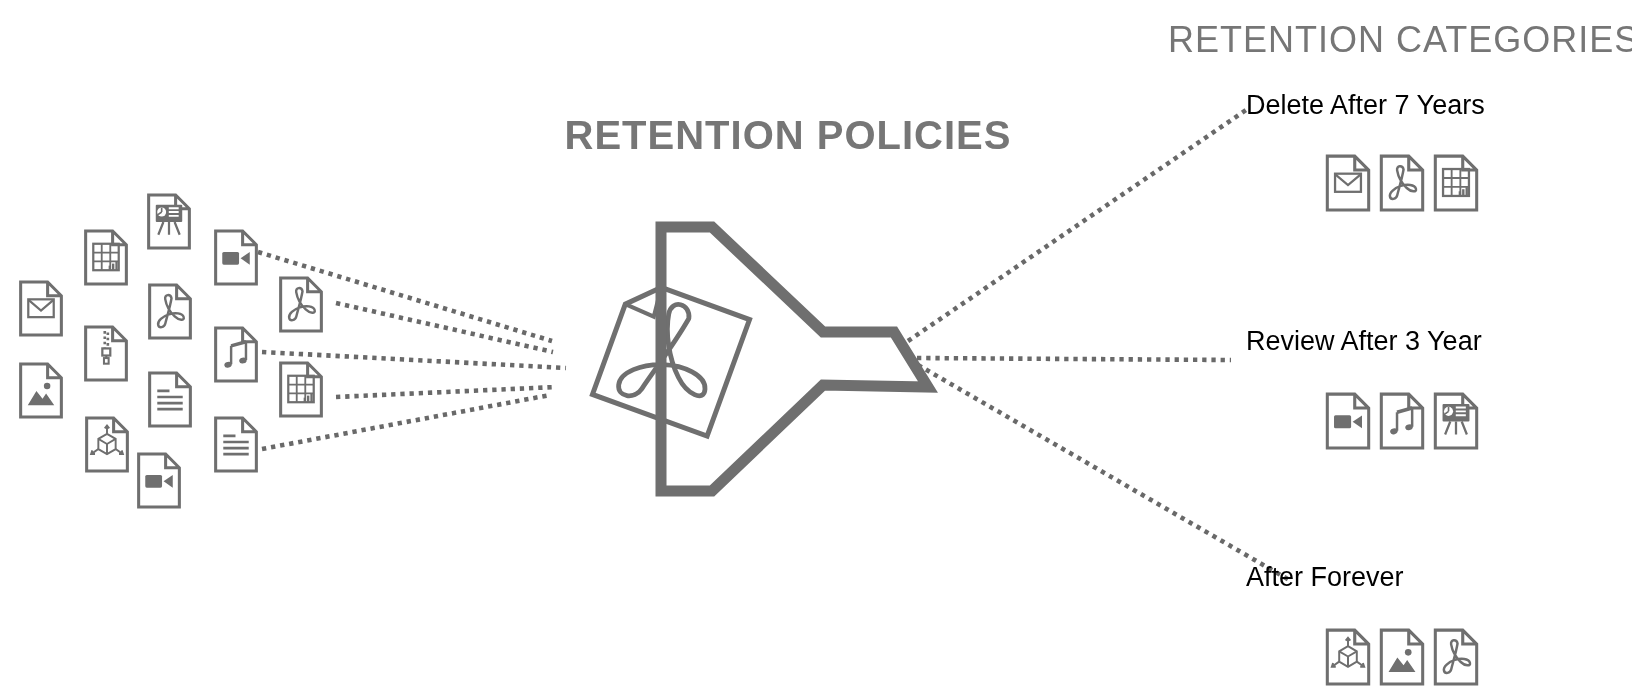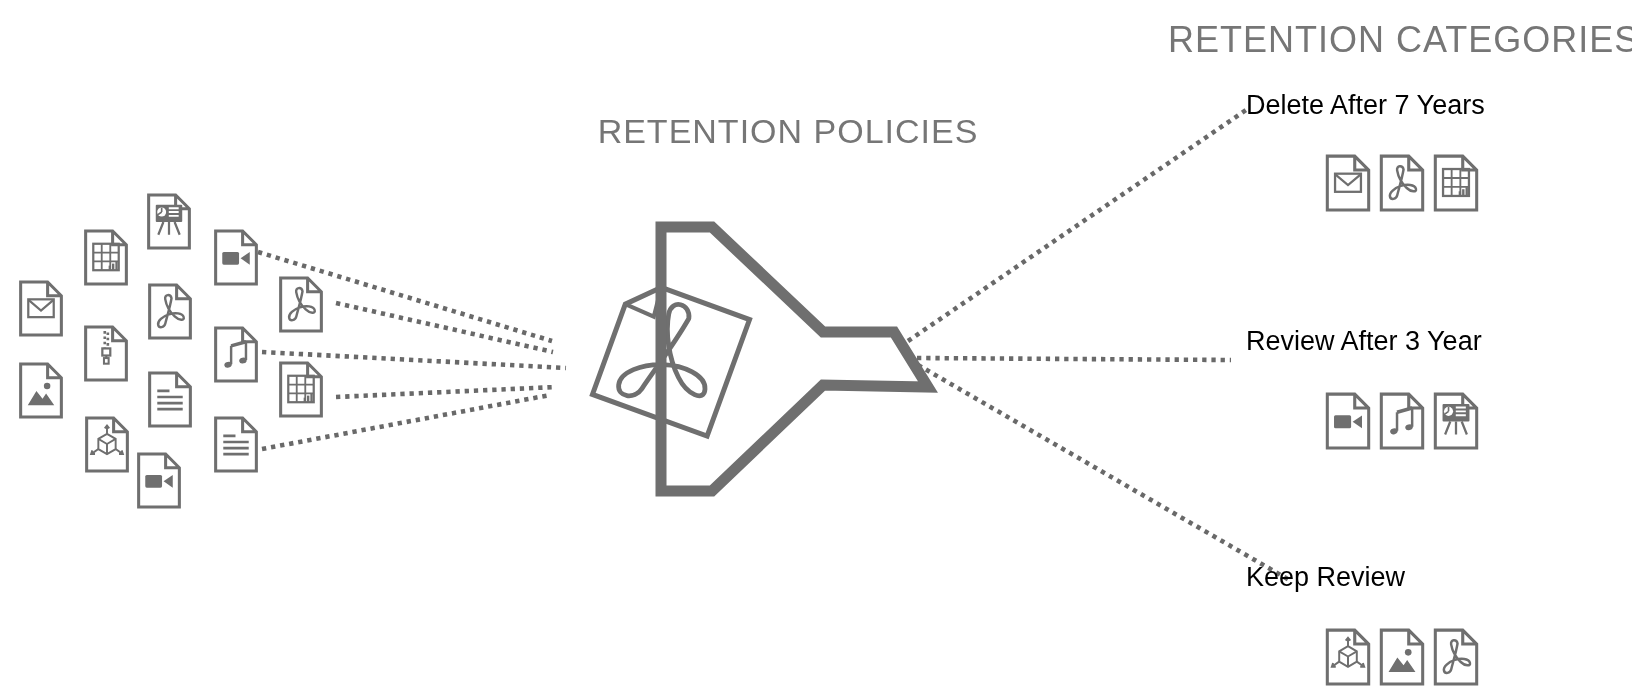--- a/index.html
+++ b/index.html
@@ -5,21 +5,21 @@
   html,body{margin:0;padding:0;background:#fff;}
   .canvas{
     position:relative;width:1632px;height:690px;background:#ffffff;overflow:hidden;
     font-family:"Liberation Sans", sans-serif;
   }
   .overlay{position:absolute;left:0;top:0;width:1632px;height:690px;}
   .title{
     position:absolute;color:#767676;letter-spacing:1px;line-height:1.1;
     text-align:center;white-space:nowrap;
   }
-  .policies-title{left:558px;top:113px;width:460px;font-size:34px;}
+  .policies-title{left:558px;top:113px;width:460px;font-size:40px;font-weight:bold;}
   .categories-title{left:1168px;top:20px;width:470px;font-size:36px;}
   .doc{position:absolute;width:46px;height:57px;}
   .doc svg{display:block;width:100%;height:100%;}
   .category-block{position:absolute;left:1246px;width:320px;}
   .cat-0{top:90px;}
   .cat-1{top:326px;}
   .cat-2{top:562px;}
   .category-label{
     width:320px;text-align:left;font-size:27px;color:#000000;line-height:1.15;
     white-space:nowrap;
@@ -173,21 +173,21 @@
           </svg>
         </div>
         <div class="doc">
           <svg viewBox="0 0 44 56">
             <use href="#sym-presentation"></use>
           </svg>
         </div>
       </div>
   </div>
   <div class="category-block cat-2">
-    <div class="category-label">Keep Review</div>
+    <div class="category-label">After Forever</div>
     <div class="category-icons">
         <div class="doc">
           <svg viewBox="0 0 44 56">
             <use href="#sym-threed"></use>
           </svg>
         </div>
         <div class="doc">
           <svg viewBox="0 0 44 56">
             <use href="#sym-image"></use>
           </svg>

